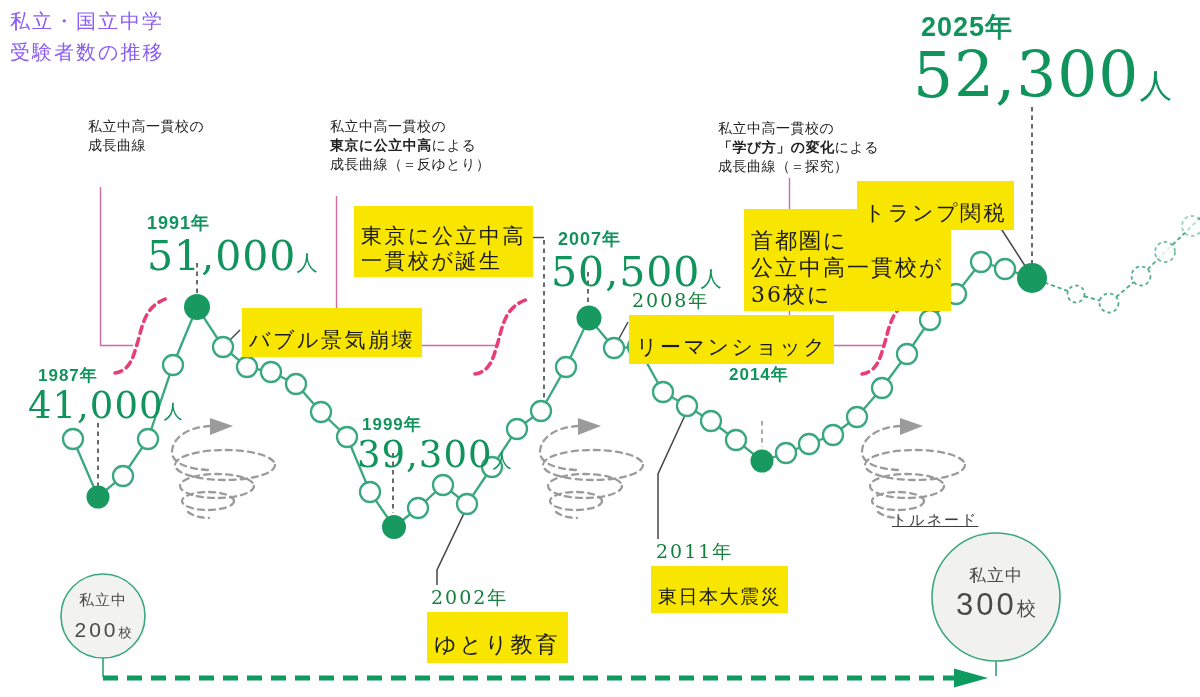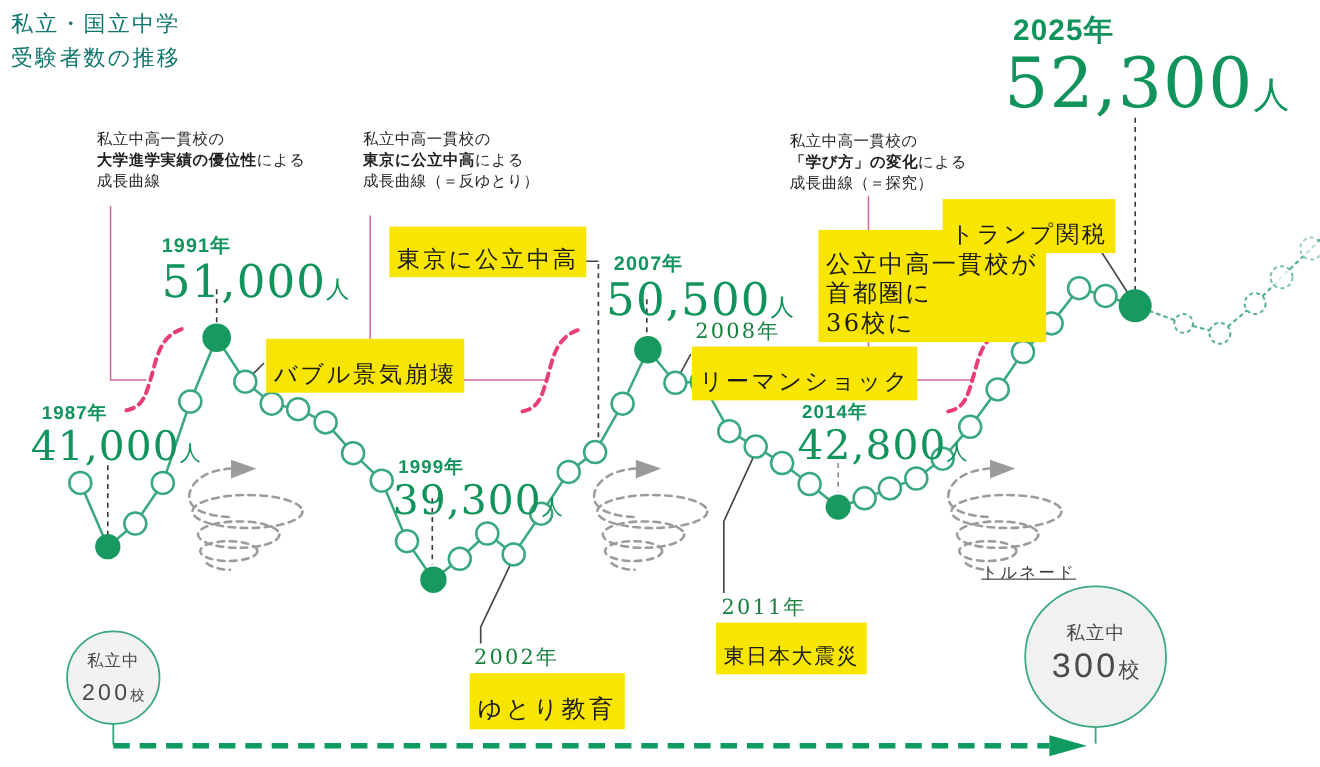--- a/index.html
+++ b/index.html
@@ -2,21 +2,21 @@
 <html><head>
 <meta charset="utf-8">
 <style>
   html,body{margin:0;padding:0;background:#fff;}
   .stage{position:relative;width:1200px;height:697px;background:#ffffff;overflow:hidden;
          font-family:"Liberation Sans","DejaVu Sans",sans-serif;color:#222;}
   .abs{position:absolute;}
   svg.layer{position:absolute;left:0;top:0;}
 
   .page-title{font-family:"DejaVu Serif","Liberation Serif",serif;font-size:20px;line-height:31px;
-              color:#0f766e;letter-spacing:2px;font-weight:500;}
+              color:#8b5cf6;letter-spacing:2px;font-weight:500;}
 
   .gnote{font-size:14px;line-height:19px;color:#1f1f1f;letter-spacing:0.5px;}
   .gnote b{font-weight:700;}
 
   .milestone{color:#11945c;white-space:nowrap;}
   .milestone .yr{font-weight:700;font-size:17px;letter-spacing:1px;display:block;}
   .milestone .val{font-family:"DejaVu Serif","Liberation Serif",serif;font-weight:500;letter-spacing:1px;}
   .milestone .unit{font-size:0.52em;font-family:"Liberation Sans",sans-serif;}
 
   .ylabel{background:#f8e500;color:#1b1b1b;font-family:"DejaVu Serif","Liberation Serif",serif;
@@ -158,21 +158,20 @@
     <circle cx="996" cy="597" r="64" fill="#f1f1ef" stroke="#3aa87e" stroke-width="1.6"></circle>
   </svg>
 
   <div class="abs page-title" style="left:10px;top:6px;">
     <span style="display:block;">私立・国立中学</span>
     <span style="display:block;">受験者数の推移</span>
   </div>
 
   <div class="abs gnote" style="left:88px;top:117px;">
     <span style="display:block;">私立中高一貫校の</span>
-    <span style="display:block;"><b>大学進学実績の優位性</b><span>による</span></span>
     <span style="display:block;">成長曲線</span>
   </div>
   <div class="abs gnote" style="left:330px;top:117px;">
     <span style="display:block;">私立中高一貫校の</span>
     <span style="display:block;"><b>東京に公立中高</b><span>による</span></span>
     <span style="display:block;">成長曲線（＝反ゆとり）</span>
   </div>
   <div class="abs gnote" style="left:718px;top:119px;">
     <span style="display:block;">私立中高一貫校の</span>
     <span style="display:block;"><b>「学び方」の変化</b><span>による</span></span>
@@ -190,53 +189,53 @@
   <div class="abs milestone" style="left:357px;top:413px;">
     <span class="yr" style="margin-left:5px;">1999年</span>
     <span class="val" style="font-size:37px;line-height:38px;"><span>39,300</span><span class="unit">人</span></span>
   </div>
   <div class="abs milestone" style="left:551px;top:227px;">
     <span class="yr" style="font-size:18px;margin-left:7px;">2007年</span>
     <span class="val" style="font-size:41px;line-height:42px;"><span>50,500</span><span class="unit">人</span></span>
   </div>
   <div class="abs milestone" style="left:725px;top:363px;">
     <span class="yr" style="margin-left:4px;">2014年</span>
-    <span class="val" style="font-size:37px;line-height:38px;"><span>42,800</span><span class="unit">人</span></span>
   </div>
   <div class="abs milestone" style="left:913px;top:9px;">
     <span class="yr" style="font-size:27px;margin-left:8px;letter-spacing:1px;">2025年</span>
     <span class="val" style="font-size:63px;line-height:62px;"><span>52,300</span><span class="unit">人</span></span>
   </div>
 
   <div class="abs" style="left:242px;top:308px;border-radius:10px;">
     <span class="ylabel" style="font-size:21px;">バブル景気崩壊</span>
   </div>
 
   <div class="abs ylabel" style="left:354px;top:206px;font-size:21px;line-height:25px;">
     <span style="display:block;">東京に公立中高</span>
+    <span style="display:block;">一貫校が誕生</span>
   </div>
 
   <div class="abs" style="left:632px;top:288px;">
     <span class="evyear" style="font-size:19px;display:block;">2008年</span>
     <span class="ylabel" style="font-size:21px;margin-left:-3px;margin-top:1px;">リーマンショック</span>
   </div>
 
   <div class="abs" style="left:431px;top:585px;">
     <span class="evyear" style="font-size:19px;display:block;">2002年</span>
     <span class="ylabel" style="font-size:22px;margin-left:-4px;margin-top:1px;letter-spacing:3px;">ゆとり教育</span>
   </div>
 
   <div class="abs" style="left:656px;top:539px;">
     <span class="evyear" style="font-size:19px;display:block;">2011年</span>
     <span class="ylabel" style="font-size:19px;margin-left:-5px;margin-top:1px;letter-spacing:1.5px;">東日本大震災</span>
   </div>
 
   <div class="abs ylabel" style="left:744px;top:209px;font-size:22px;line-height:27px;letter-spacing:2px;">
+    <span style="display:block;">首都圏に</span>
     <span style="display:block;">公立中高一貫校が</span>
-    <span style="display:block;">首都圏に</span>
     <span style="display:block;">36校に</span>
   </div>
 
   <div class="abs" style="left:857px;top:181px;">
     <span class="ylabel" style="font-size:21px;">トランプ関税</span>
   </div>
 
   <div class="abs tornado-label" style="left:892px;top:511px;text-decoration:underline;">トルネード</div>
 
   <div class="abs circle-text" style="left:43px;top:591px;width:120px;">

